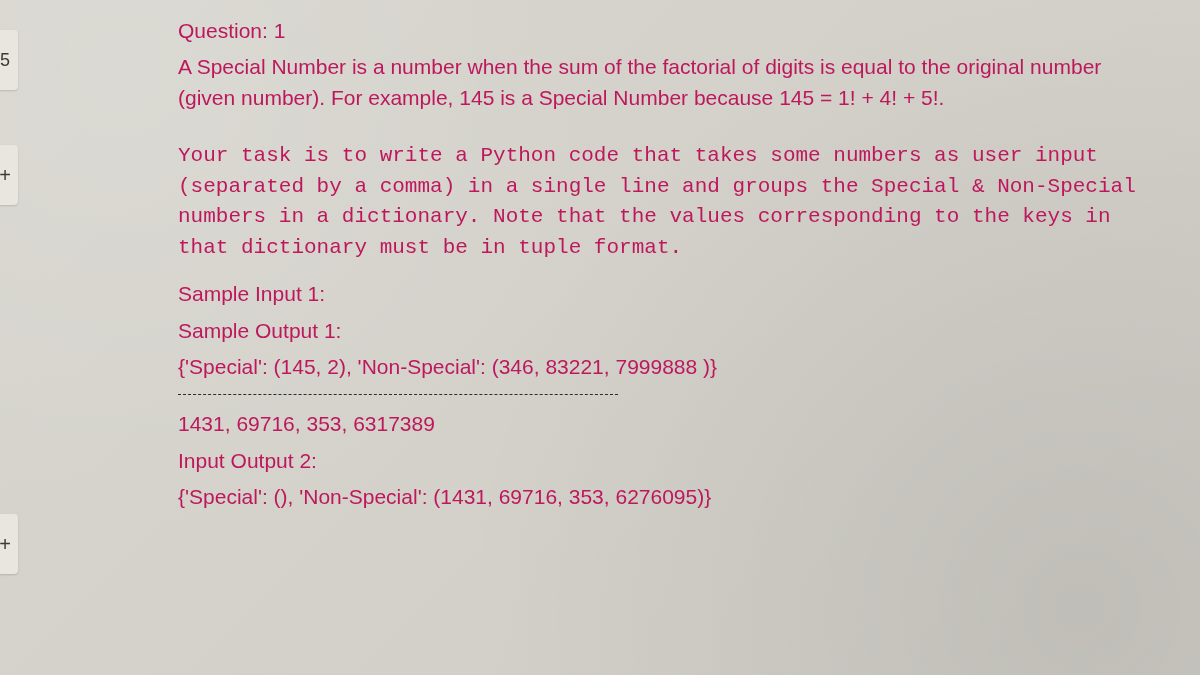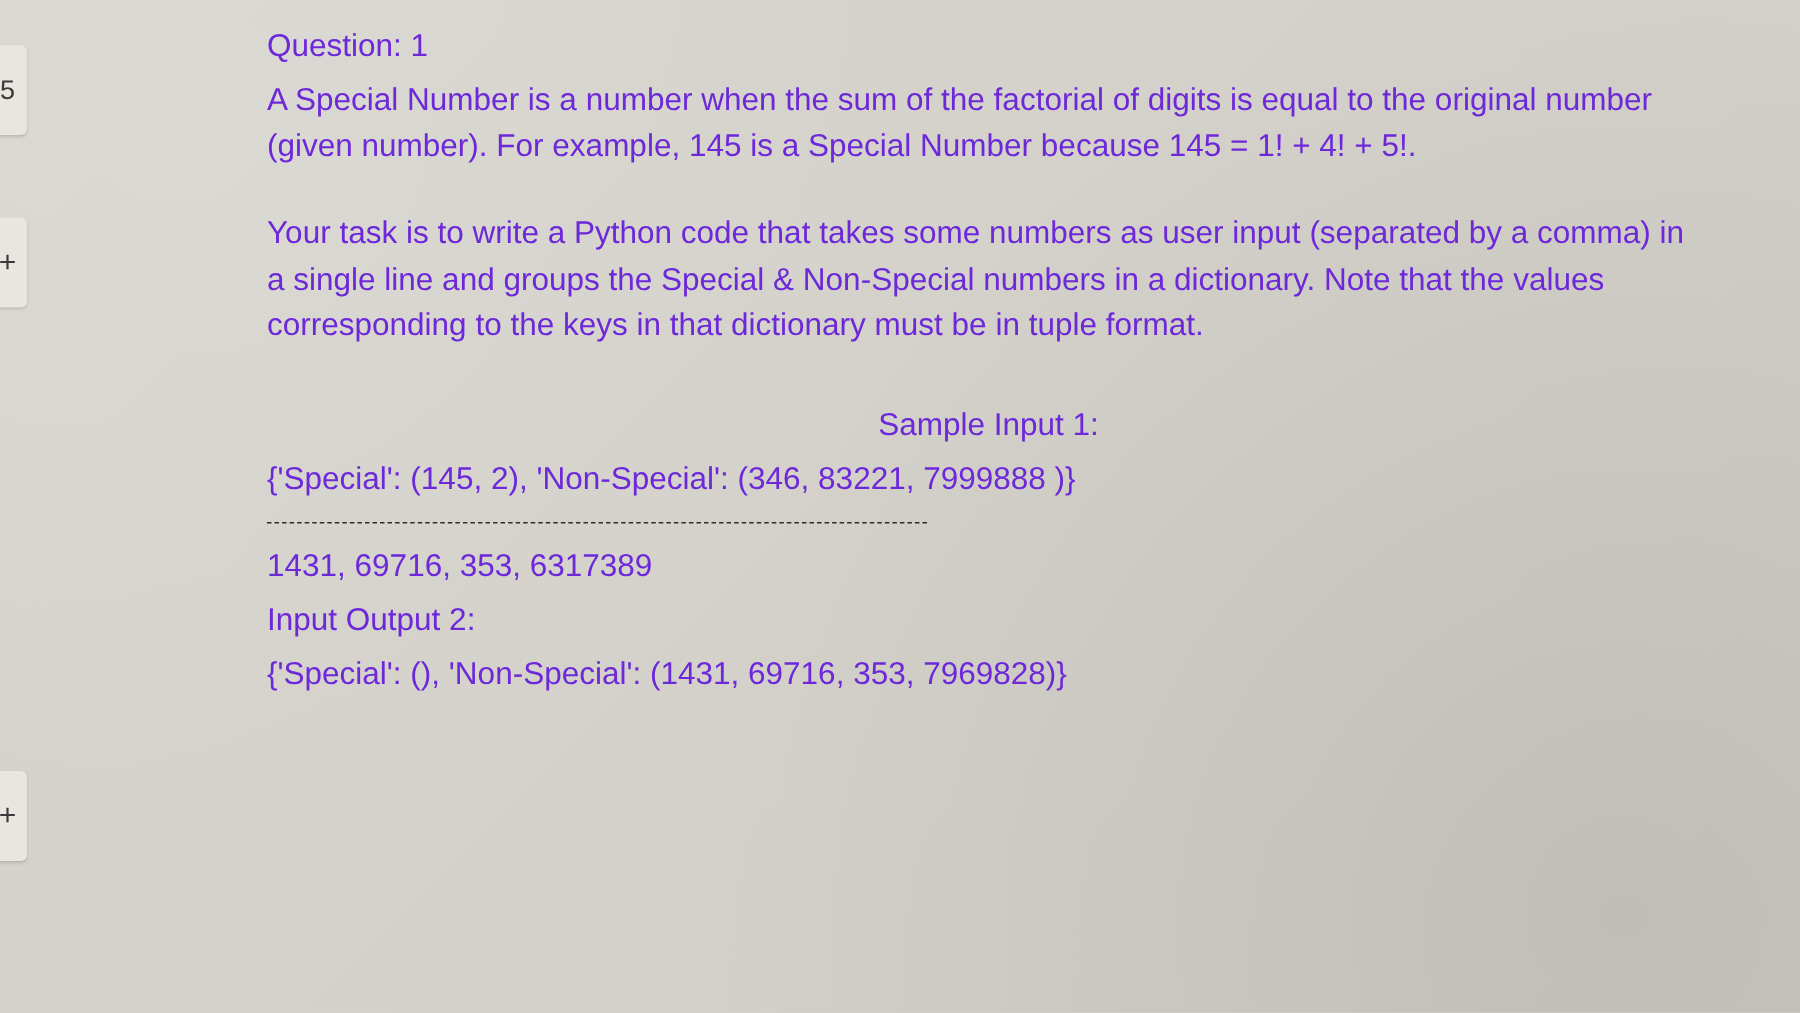--- a/index.html
+++ b/index.html
@@ -50,31 +50,31 @@
     }
     .tab-five  { top: 30px; font-size: 18px; }
     .tab-plus1 { top: 145px; }
     .tab-plus2 { top: 514px; }
     .content {
       position: relative;
       z-index: 1;
       padding: 16px 60px 20px 178px;
       font-size: 21px;
       line-height: 1.45;
-      color: #6d28d9;
+      color: #be185d;
     }
     .content p {
       margin-bottom: 6px;
     }
     .para-gap {
       margin-top: 28px;
+      font-family: Liberation Mono, monospace;
     }
     .block-gap {
-      margin-top: 36px;
-      text-align: center;
+      margin-top: 16px;
     }
     .divider {
       border: none;
       border-top: 1px dashed #2c2c2c;
       margin: 12px 0 14px 0;
       width: 440px;
     }
   </style>
 </head>
 <body>
@@ -90,20 +90,21 @@
     <span>+</span>
   </div>
 </div>
 
 <div class="content">
   <p>Question: 1</p>
   <p>A Special Number is a number when the sum of the factorial of digits is equal to the original number (given number). For example, 145 is a Special Number because 145 = 1! + 4! + 5!.</p>
   <p class="para-gap">Your task is to write a Python code that takes some numbers as user input (separated by a comma) in a single line and groups the Special &amp; Non-Special numbers in a dictionary. Note that the values corresponding to the keys in that dictionary must be in tuple format.</p>
 
   <p class="block-gap">Sample Input 1:</p>
+  <p>Sample Output 1:</p>
   <p>{'Special': (145, 2), 'Non-Special': (346, 83221, 7999888 )}</p>
 
   <hr class="divider">
 
   <p>1431, 69716, 353, 6317389</p>
   <p>Input Output 2:</p>
-  <p>{'Special': (), 'Non-Special': (1431, 69716, 353, 7969828)}</p>
+  <p>{'Special': (), 'Non-Special': (1431, 69716, 353, 6276095)}</p>
 </div>
 
 </body></html>

